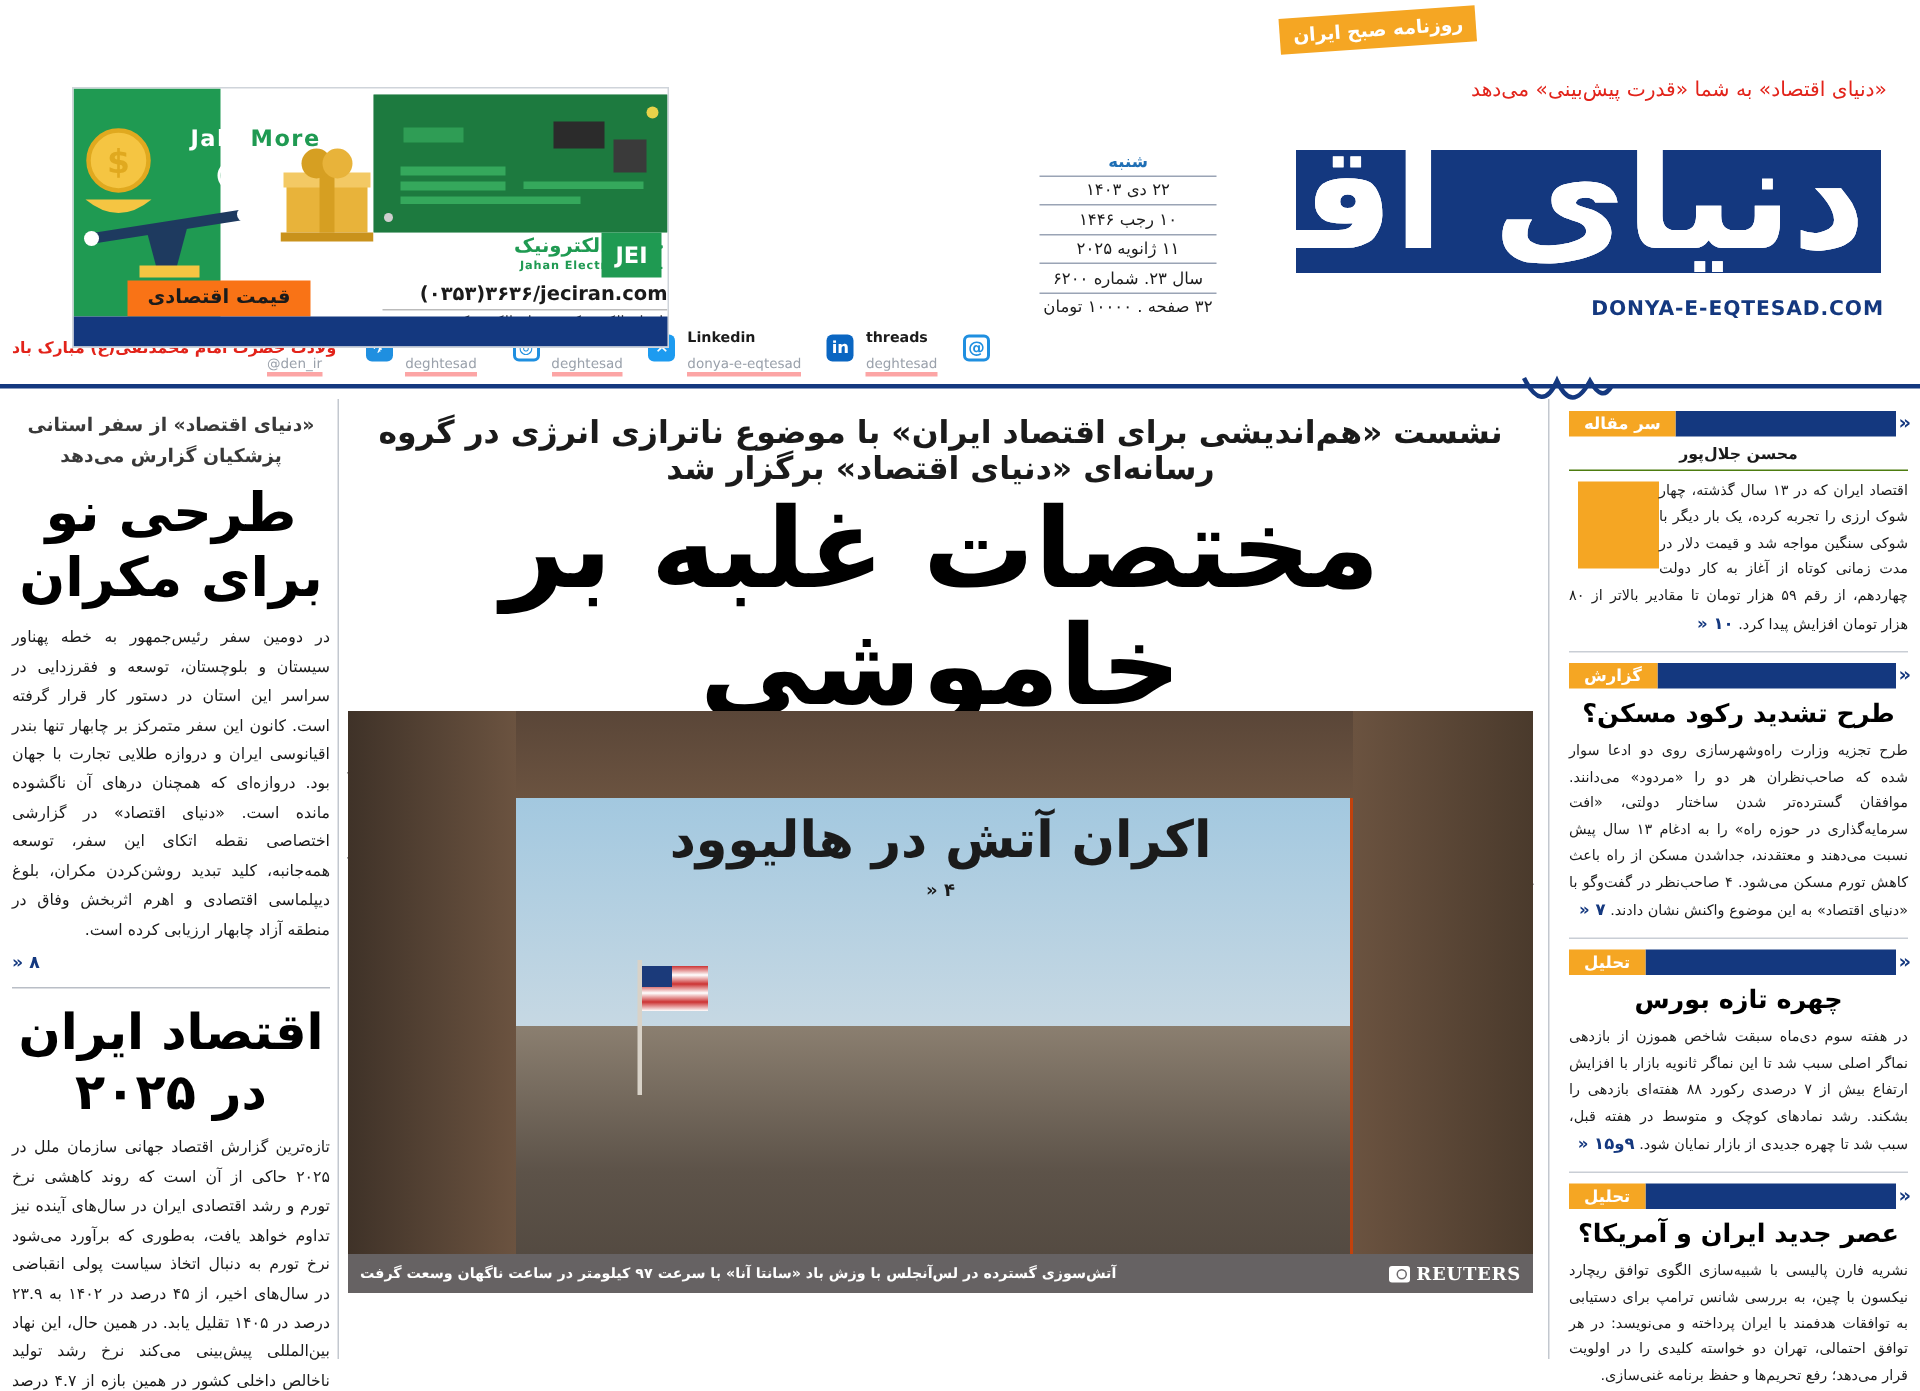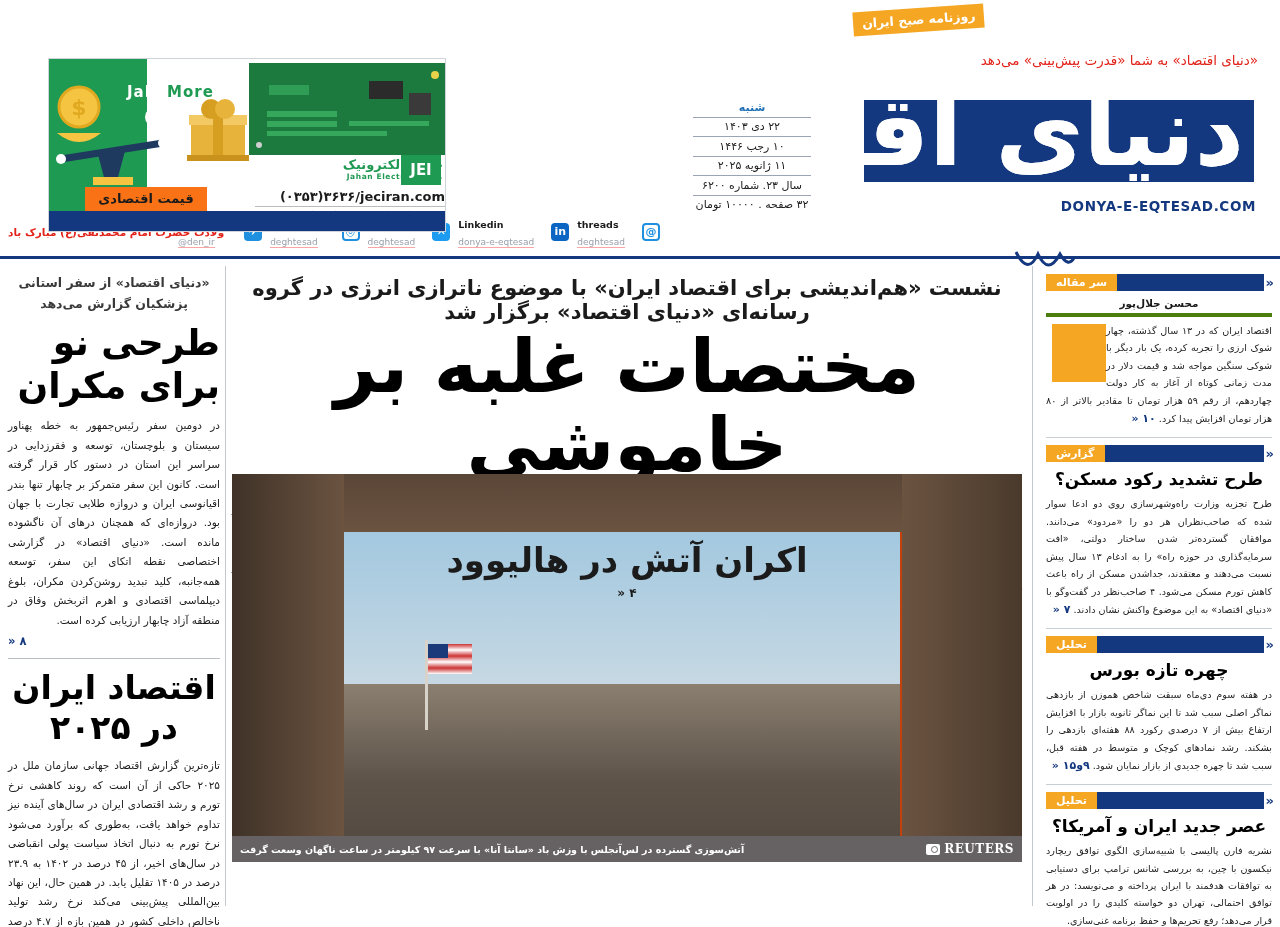--- a/index.html
+++ b/index.html
@@ -77,21 +77,21 @@
     display: flex; align-items: center; justify-content: center;
     flex: 0 0 18px;
     margin-left: 12px;
   }
   .soc .ic.tw { background: #1d9bf0; }
   .soc .ic.li { background: #0a66c2; }
   .soc .ic.ig { background: #fff; border: 2px solid #1f8fe0; color: #1f8fe0; }
   .soc .ic.th { background: #fff; border: 2px solid #1f8fe0; color: #1f8fe0; }
   .soc .txt { direction: ltr; text-align: left; line-height: 1.05; }
   .soc .nm { font-size: 9.5px; font-weight: bold; color: #1b1b1b; }
-  .soc .hd { font-size: 9px; color: #9aa1ab; border-bottom: 1px solid #fca5a5; }
+  .soc .hd { font-size: 9px; color: #9aa1ab; border-bottom: 3px solid #fca5a5; }
 
   .birth-note {
     position: absolute; top: 226px; left: 8px;
     font-size: 10.5px; font-weight: bold; color: #e2231a; white-space: nowrap;
   }
 
   
   .ad {
     position: absolute; top: 58px; left: 48px; width: 398px; height: 174px;
     border: 1px solid #cfd4da; background: #fff; overflow: hidden;
@@ -150,21 +150,21 @@
   .rule-top { position: absolute; top: 256px; left: 0; width: 1280px; height: 3px; background: #14387f; }
   .vline { position: absolute; background: #c3c8cf; width: 1px; }
 
   
   .colL { position: absolute; top: 272px; left: 8px; width: 212px; }
   .kicker-l {
     font-size: 12.5px; color: #3a3a3a; text-align: center; line-height: 1.7;
     font-weight: bold;
   }
   .head-l {
-    font-size: 36px; font-weight: bold; color: #000; text-align: right;
+    font-size: 36px; font-weight: bold; color: #000; text-align: center;
     line-height: 1.22; margin-top: 6px; letter-spacing: -.5px;
   }
   .body-l {
     font-size: 10.5px; color: #1b1b1b; text-align: justify; line-height: 1.85;
     margin-top: 8px;
   }
   .pg { color: #14387f; font-weight: bold; font-size: 11.5px; direction: rtl; }
   .pg .arrows { letter-spacing: -1px; }
   .sep-l { height: 1px; background: #b9bec6; margin: 9px 0 9px; }
 
@@ -250,21 +250,21 @@
     display: flex; flex-direction: row-reverse; align-items: stretch;
     height: 17px; margin-bottom: 6px;
   }
   .tagbar .lbl {
     background: #f5a623; color: #fff; font-size: 11px; font-weight: bold;
     padding: 0 10px; line-height: 17px; white-space: nowrap;
   }
   .tagbar .bar { flex: 1; background: #14387f; }
   .tagbar .chev { color: #14387f; font-size: 13px; font-weight: bold; line-height: 17px; padding-left: 2px; letter-spacing: -2px; }
   .r-title { font-size: 17px; font-weight: bold; color: #000; text-align: center; line-height: 1.3; }
-  .r-author { font-size: 10.5px; font-weight: bold; color: #1b1b1b; text-align: center; margin-top: 5px; padding-bottom: 4px; border-bottom: 4px solid #4d7c0f; }
+  .r-author { font-size: 10.5px; font-weight: bold; color: #1b1b1b; text-align: center; margin-top: 5px; padding-bottom: 4px; border-bottom: 1px solid #4d7c0f; }
   .r-body { font-size: 9.6px; color: #1b1b1b; line-height: 1.82; text-align: justify; margin-top: 5px; }
   .r-body .portrait {
     float: left; width: 54px; height: 58px; margin: 2px 0 3px 6px;
     background: #f5a623; padding: 3px;
   }
   .r-body .portrait .ph { width: 100%; height: 100%; background: linear-gradient(#8e8e8e,#5a5a5a); }
   .r-sep { height: 1px; background: #c9ced5; margin: 8px 0 7px; }
   .r-pg { color: #14387f; font-weight: bold; font-size: 11px; }
 </style>
 </head>

